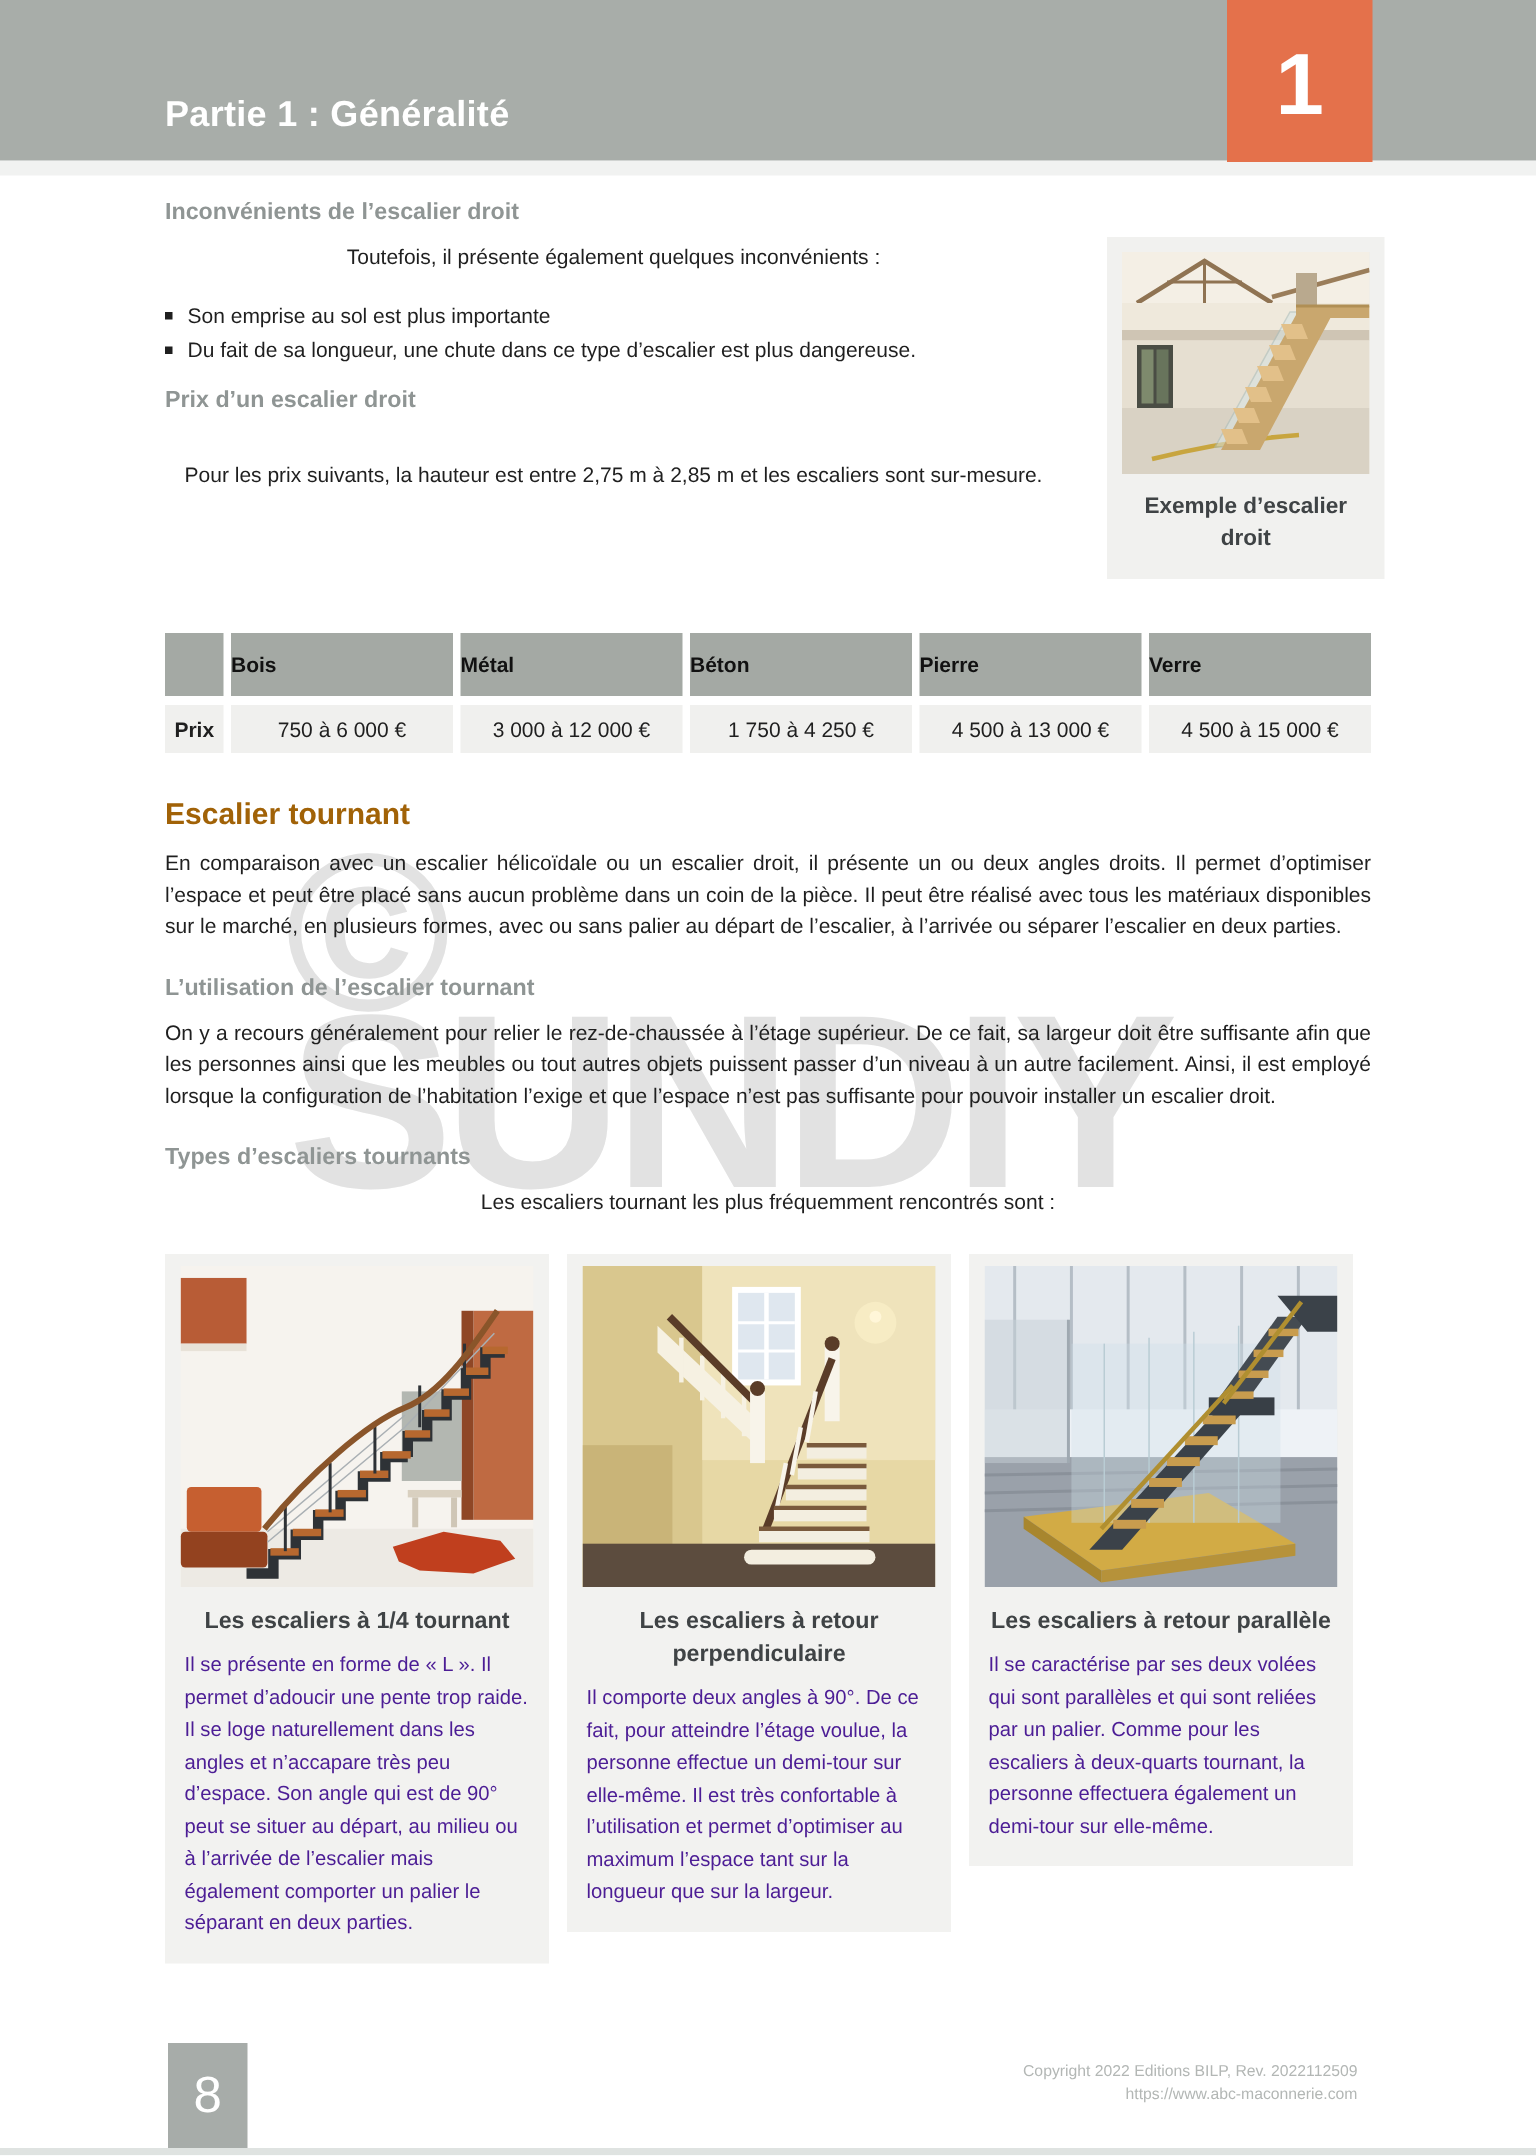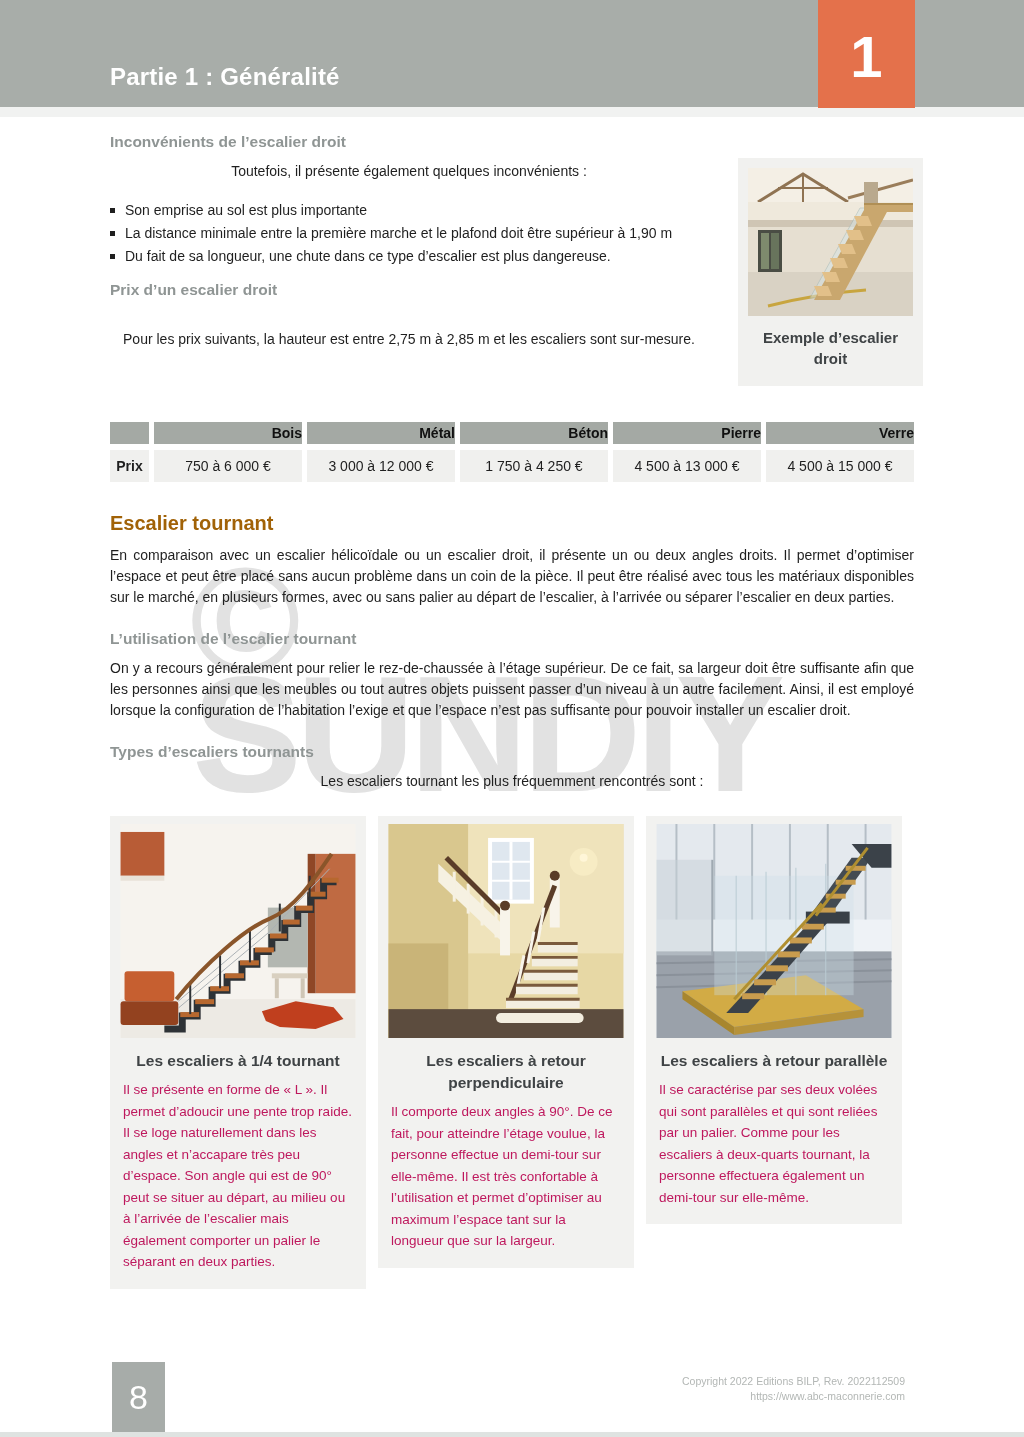--- a/index.html
+++ b/index.html
@@ -42,33 +42,33 @@
 
   .side-figure { width:185px; margin-left:30px; margin-top:25px; background:#f1f1ef;
     padding:10px 10px 0 10px; box-sizing:border-box; height:228px; }
   .side-figure svg { display:block; width:165px; height:148px; }
   .figure-caption { font-weight:bold; color:#3f4345; font-size:15px; line-height:21px;
     text-align:center; margin-top:11px; }
 
   
   .price-table { display:grid; grid-template-columns:39px repeat(5, 1fr);
     column-gap:5px; row-gap:6px; margin-top:36px; }
-  .pt-head { background:#a4a9a4; font-weight:bold; font-size:14px; text-align:right;
-    padding:3px 0; color:#111; }
+  .pt-head { background:#a4a9a4; font-weight:bold; font-size:14px; text-align:left;
+    padding:13px 0; color:#111; }
   .pt-corner { background:#a4a9a4; }
   .pt-cell { background:#f0f0ee; font-size:14px; text-align:center; padding:8px 2px; }
   .pt-label { background:#f0f0ee; font-weight:bold; font-size:14px; text-align:center; padding:8px 0; }
 
   
   .cards { display:flex; gap:12px; margin-top:24px; align-items:flex-start; }
   .card { width:256px; background:#f2f2f0; padding:8px 10px 16px 10px; box-sizing:border-box; }
   .card svg { display:block; width:236px; height:214px; }
   .card-title { font-weight:bold; font-size:15.5px; color:#3f4345; text-align:center;
     line-height:22px; margin:12px 2px 7px 2px; }
-  .card-body { font-size:13.5px; color:#be185d; line-height:21.5px; margin:0 3px; }
+  .card-body { font-size:13.5px; color:#4c1d95; line-height:21.5px; margin:0 3px; }
 
   
   .footer-num { position:absolute; left:112px; top:1362px; width:53px; height:70px;
     background:#a7aca9; color:#ffffff; font-size:34px;
     display:flex; align-items:center; justify-content:center; z-index:1; }
   .copyright { position:absolute; right:119px; top:1374px; text-align:right;
     font-size:10.5px; line-height:15px; color:#b3b7b5; z-index:1; }
   .bottom-strip { position:absolute; bottom:0; left:0; width:100%; height:5px;
     background:#dfe3e1; z-index:1; }
 </style>
@@ -92,24 +92,20 @@
 
     <div class="top-flex">
       <div class="top-left">
         <h3 class="sub">Inconvénients de l’escalier droit</h3>
         <p class="body">Toutefois, il présente également quelques inconvénients :</p>
 
         <ul class="bullets">
           <li>
             <span class="bullet-sq"></span>
             <span>Son emprise au sol est plus importante</span>
-          </li>
-          <li>
-            <span class="bullet-sq"></span>
-            <span>La distance minimale entre la première marche et le plafond doit être supérieur à 1,90 m</span>
           </li>
           <li>
             <span class="bullet-sq"></span>
             <span>Du fait de sa longueur, une chute dans ce type d’escalier est plus dangereuse.</span>
           </li>
         </ul>
 
         <h3 class="sub">Prix d’un escalier droit</h3>
         <p class="body" style="width:598px;margin-top:30px;">Pour les prix suivants, la hauteur est entre 2,75 m à 2,85 m et les escaliers sont sur-mesure.</p>
       </div>

